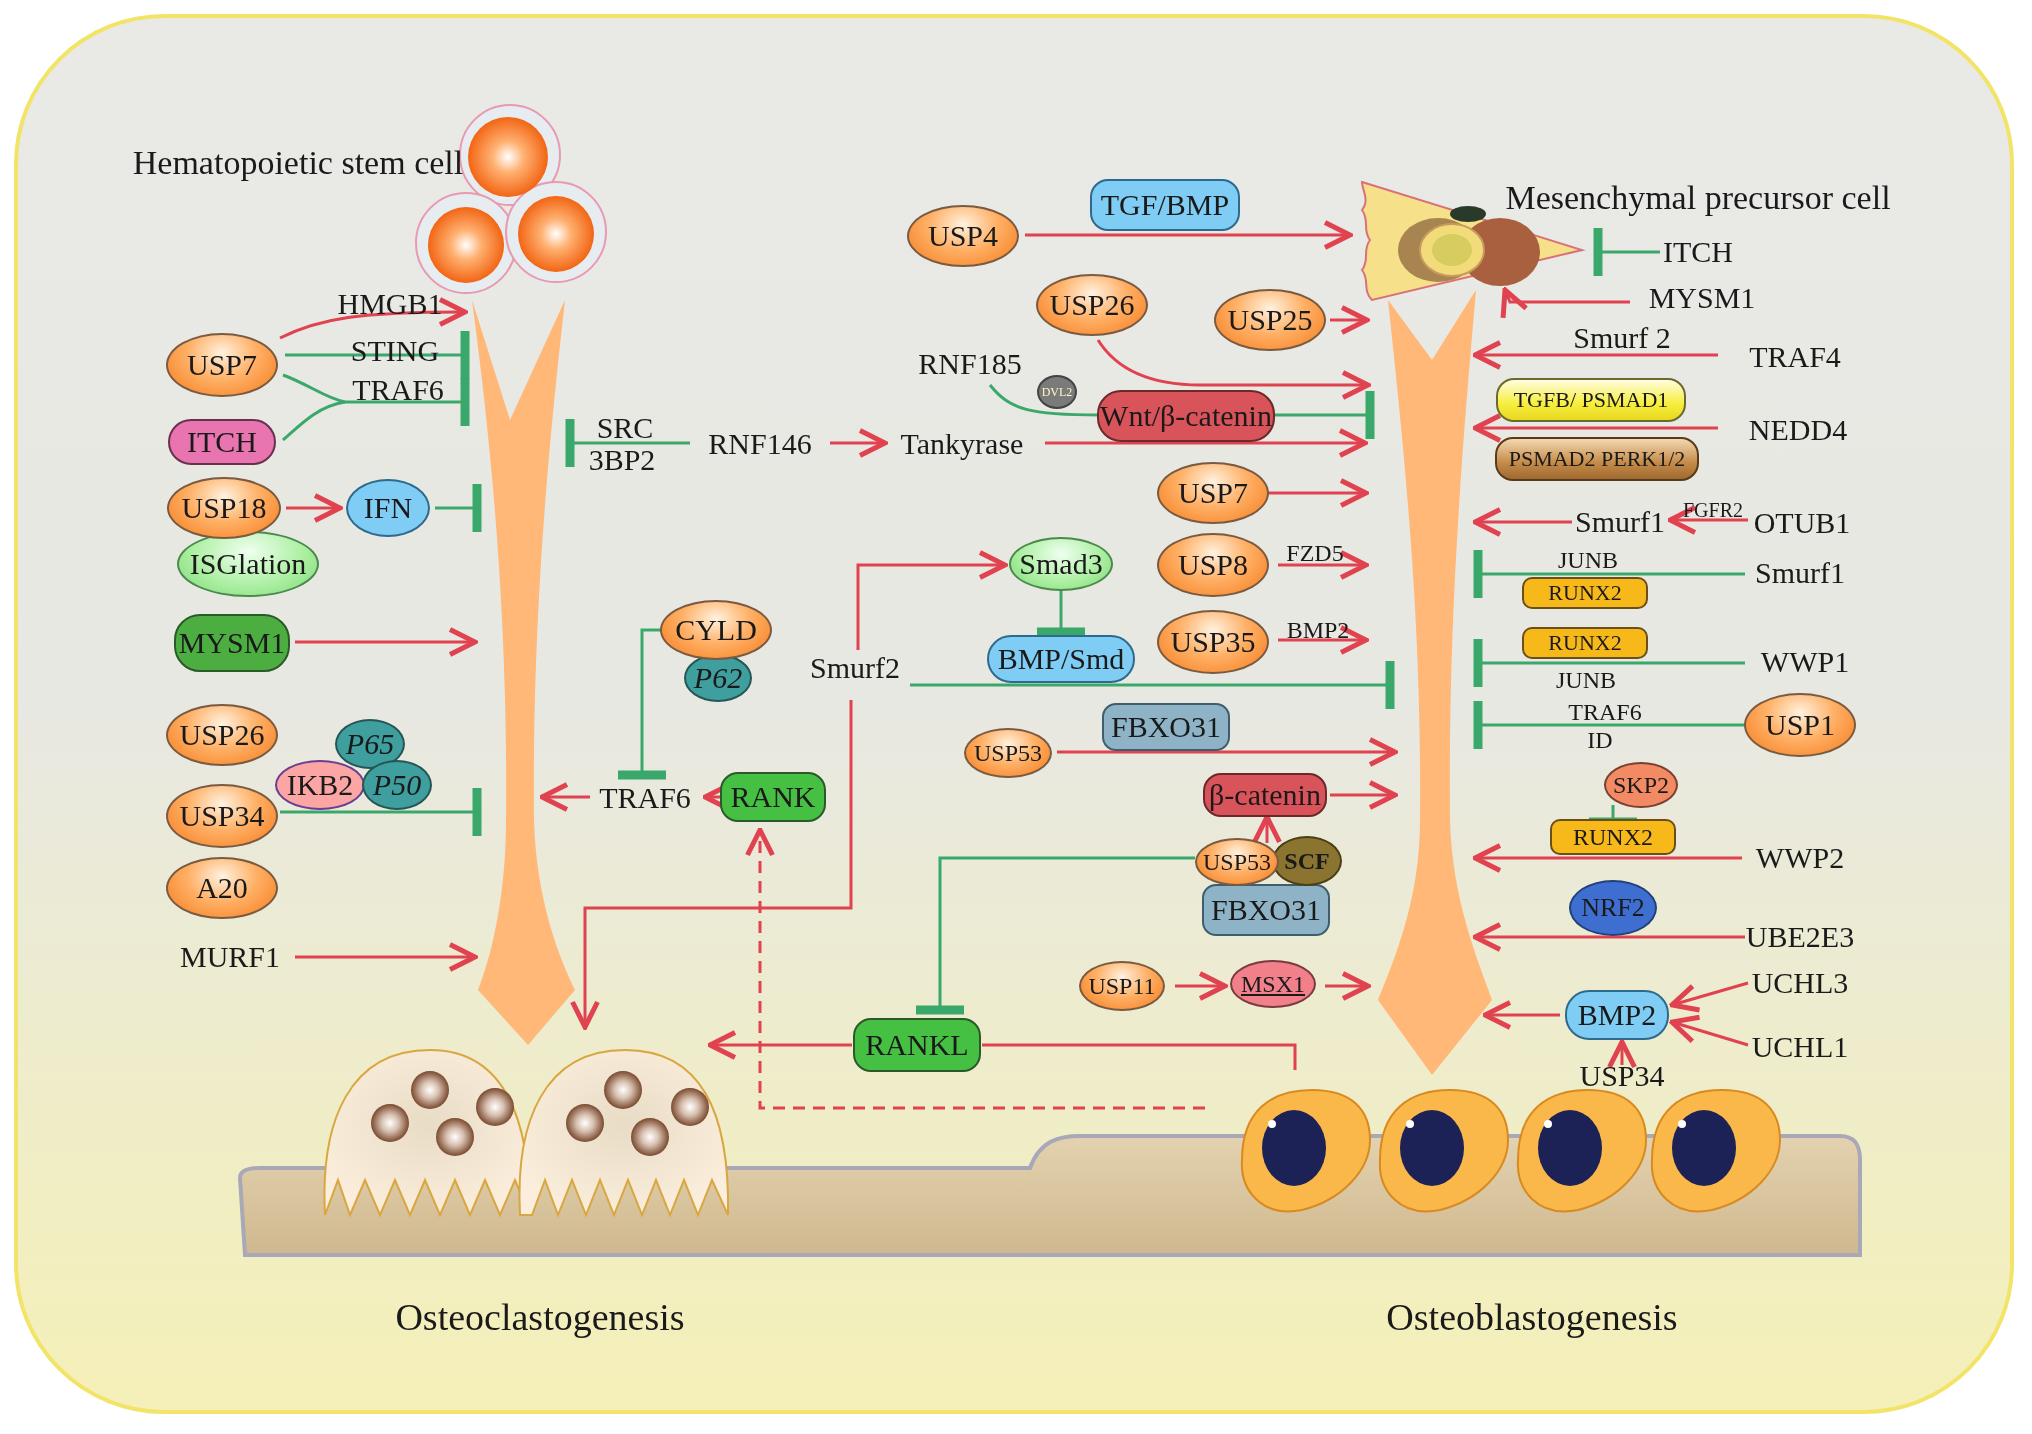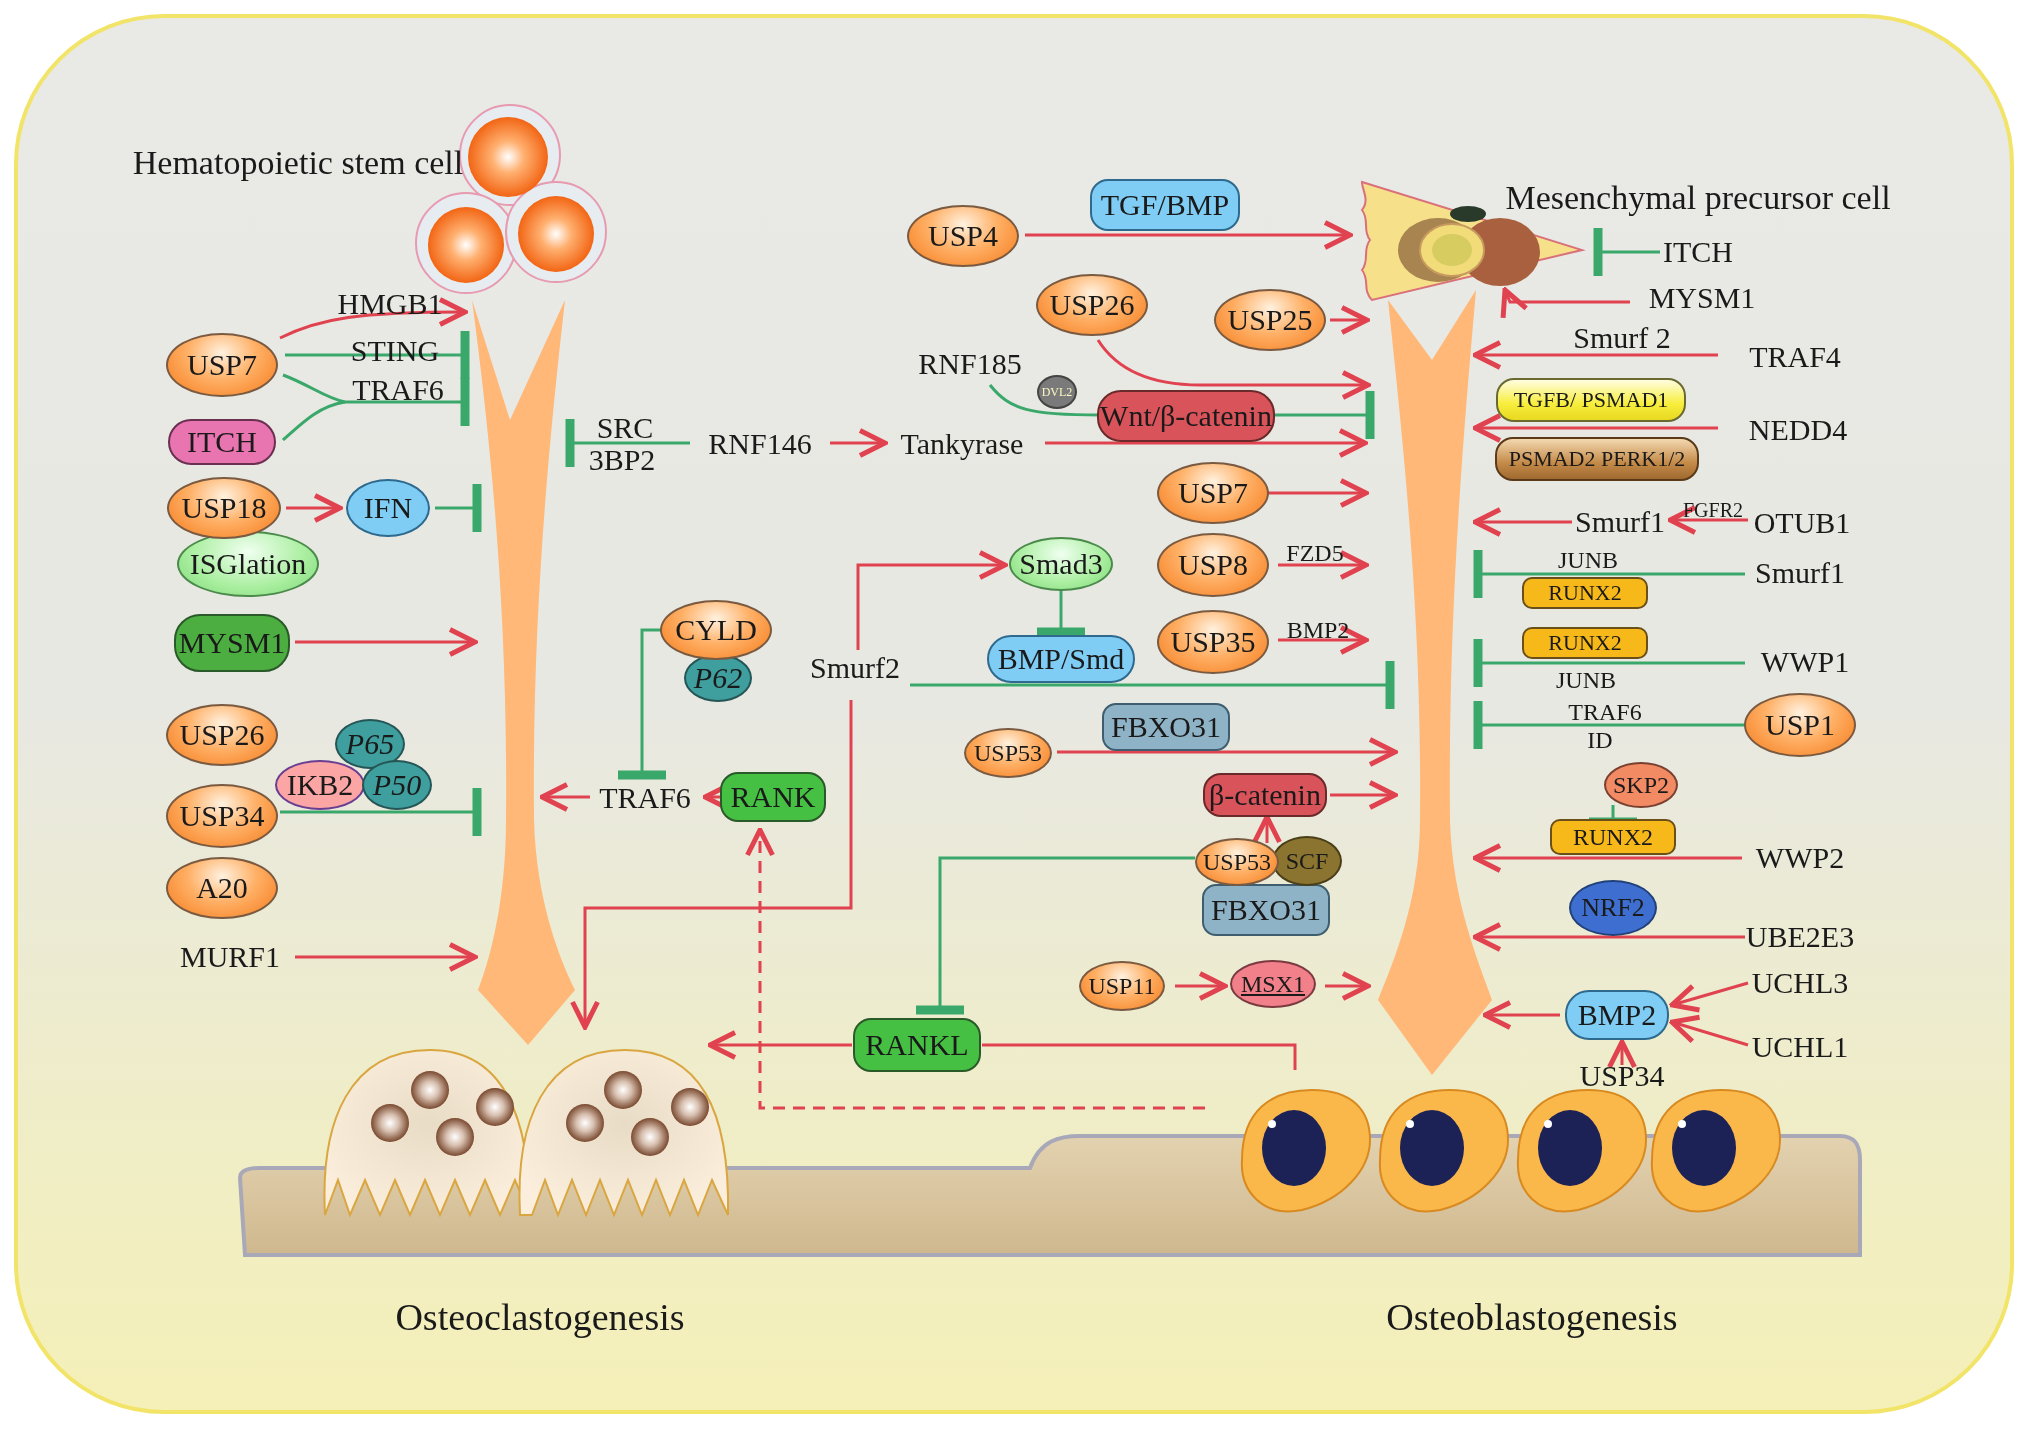--- a/index.html
+++ b/index.html
@@ -233,21 +233,21 @@
 <div class="node ell lgreen" style="left:1061px;top:564px;width:104px;height:54px;">Smad3</div>
 <div class="node pill blue" style="left:1061px;top:659px;width:148px;height:48px;border-radius:24px;">BMP/Smd</div>
 <div class="node ell orange" style="left:1213px;top:565px;width:112px;height:64px;">USP8</div>
 <div class="lbl small" style="left:1315px;top:553px;">FZD5</div>
 <div class="node ell orange" style="left:1213px;top:642px;width:112px;height:64px;">USP35</div>
 <div class="lbl small" style="left:1318px;top:630px;">BMP2</div>
 <div class="node pill steel" style="left:1166px;top:727px;width:128px;height:48px;border-radius:14px;">FBXO31</div>
 <div class="node ell orange" style="left:1008px;top:753px;width:88px;height:50px;font-size:24px;">USP53</div>
 <div class="node pill red" style="left:1265px;top:795px;width:124px;height:44px;text-align:right;">β-catenin</div>
 <div class="node pill steel" style="left:1266px;top:910px;width:128px;height:52px;border-radius:14px;">FBXO31</div>
-<div class="node ell olive" style="left:1307px;top:861px;width:70px;height:50px;font-size:24px;">SCF</div>
+<div class="node ell olive" style="left:1307px;top:861px;width:70px;height:50px;font-size:24px;font-weight:bold;">SCF</div>
 <div class="node ell orange" style="left:1237px;top:862px;width:84px;height:48px;font-size:24px;">USP53</div>
 <div class="node ell orange" style="left:1122px;top:986px;width:86px;height:50px;font-size:24px;">USP11</div>
 <div class="node ell rose" style="left:1273px;top:984px;width:86px;height:48px;font-size:24px;text-decoration:underline;">MSX1</div>
 
 <div class="lbl" style="left:1698px;top:252px;">ITCH</div>
 <div class="lbl" style="left:1702px;top:298px;">MYSM1</div>
 <div class="lbl" style="left:1622px;top:338px;">Smurf 2</div>
 <div class="lbl" style="left:1795px;top:357px;">TRAF4</div>
 <div class="node pill yellow" style="left:1591px;top:400px;width:190px;height:44px;font-size:22px;">TGFB/ PSMAD1</div>
 <div class="lbl" style="left:1798px;top:430px;">NEDD4</div>

